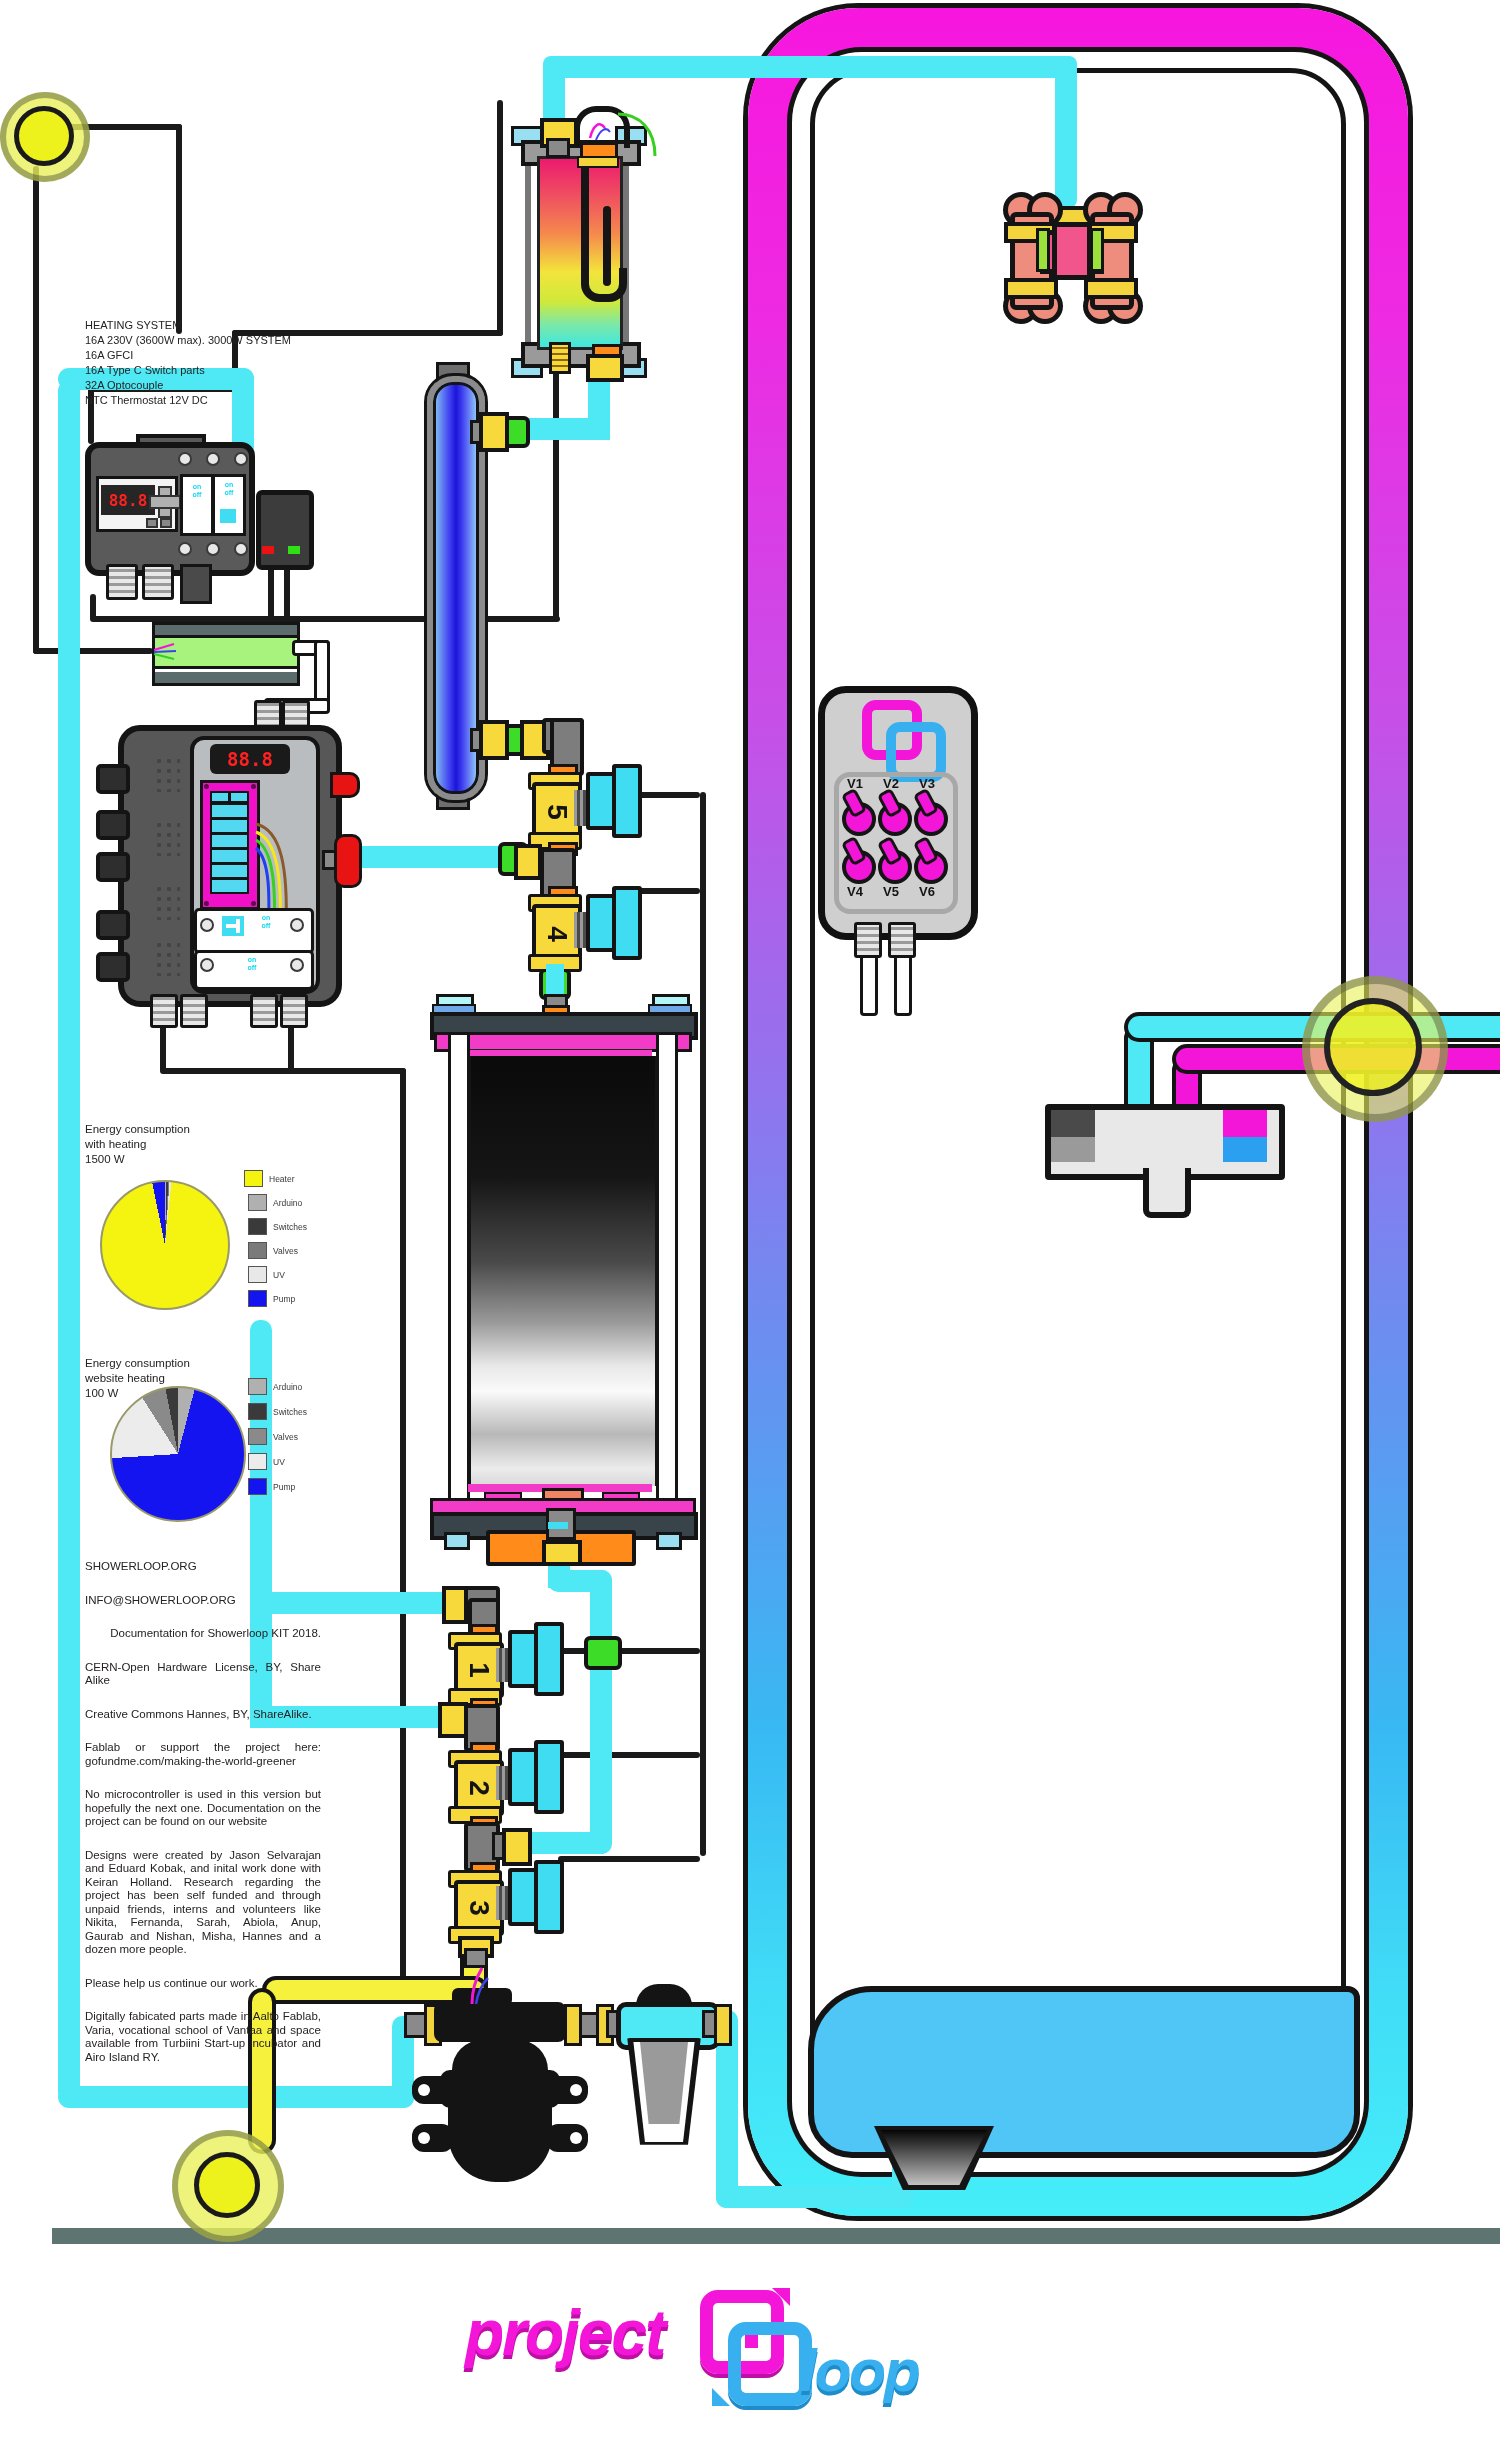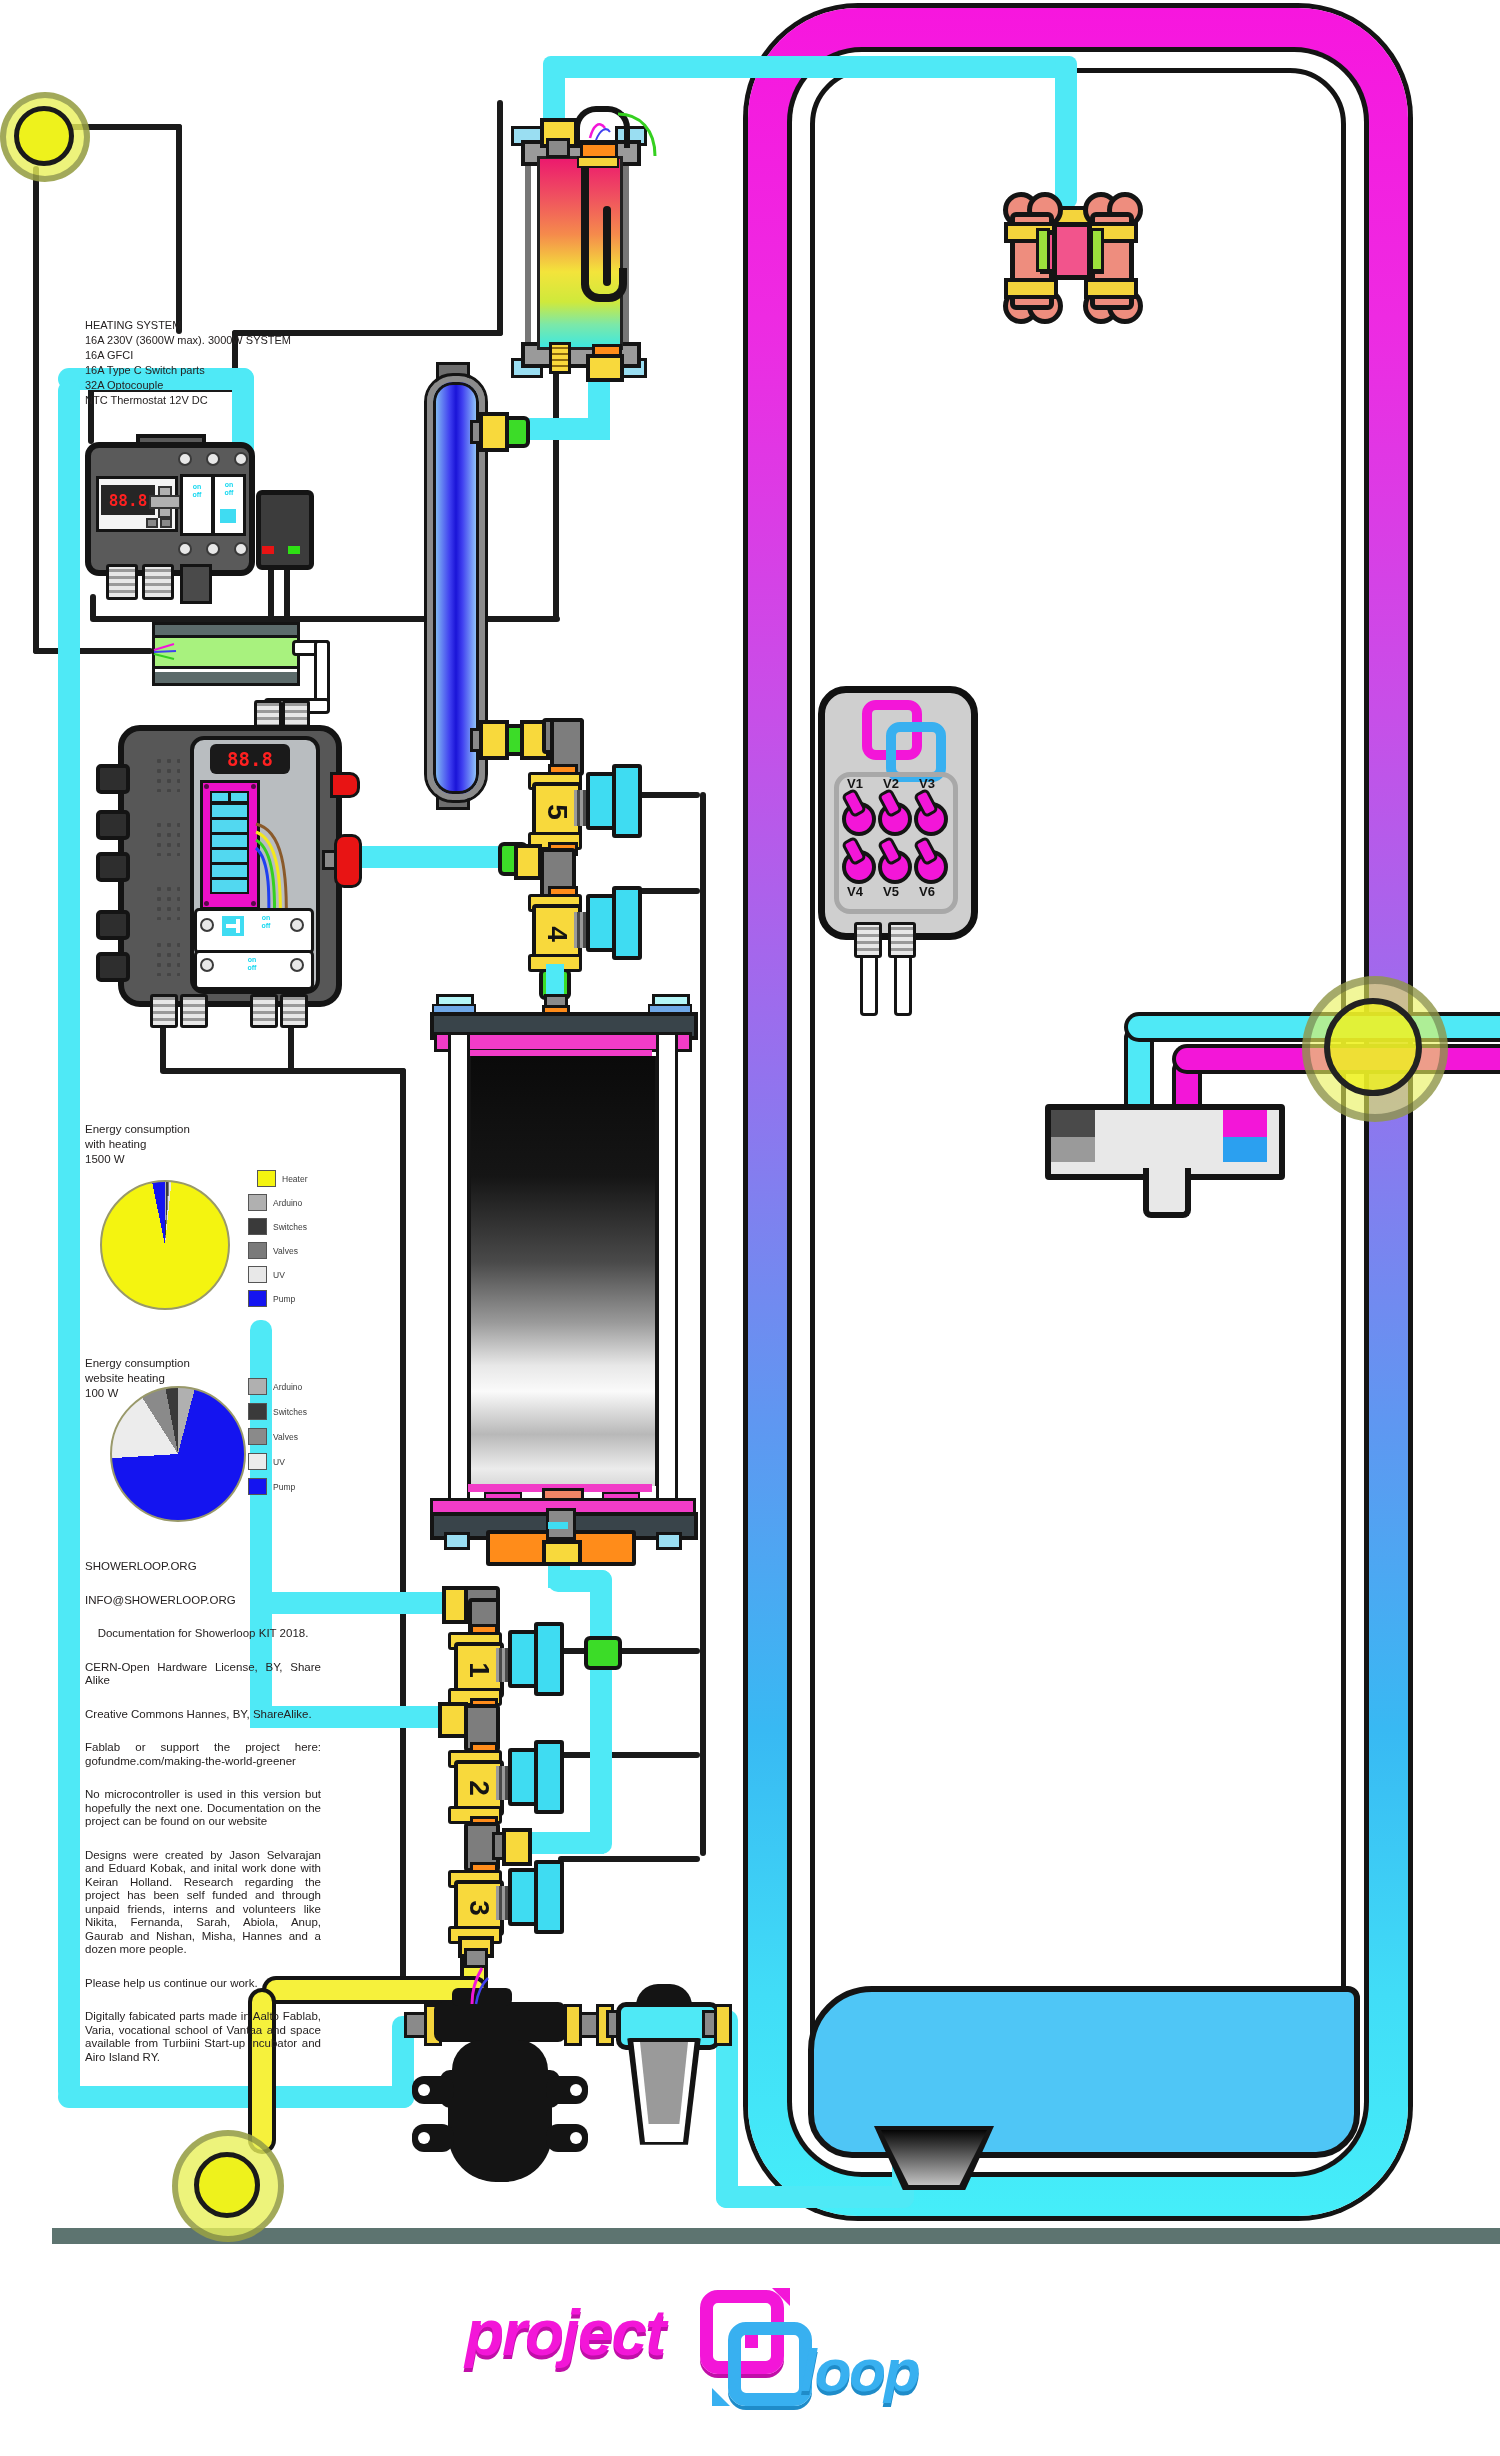--- a/index.html
+++ b/index.html
@@ -469,21 +469,21 @@
     <div>32A Optocouple</div>
     <div>NTC Thermostat 12V DC</div>
   </div>
 
   <div class="a" style="left:85px;top:1122px;font-size:11.5px;line-height:15px;">
     <div>Energy consumption</div>
     <div>with heating</div>
     <div>1500 W</div>
   </div>
   <div class="a" style="left: 100px; top: 1180px; width: 126px; height: 126px; border-radius: 50%; border: 2px solid rgb(153, 153, 106); background: conic-gradient(rgb(176, 176, 176) 0deg, rgb(176, 176, 176) 1.16129deg, rgb(58, 58, 58) 1.16129deg, rgb(58, 58, 58) 2.90323deg, rgb(122, 122, 122) 2.90323deg, rgb(122, 122, 122) 4.06452deg, rgb(232, 232, 232) 4.06452deg, rgb(232, 232, 232) 5.80645deg, rgb(244, 244, 16) 5.80645deg, rgb(244, 244, 16) 348.387deg, rgb(20, 20, 240) 348.387deg, rgb(20, 20, 240) 360deg);"></div>
-  <div class="leg-item" style="left:257px;top:1170px;">
+  <div class="leg-item" style="left:244px;top:1170px;">
     <div class="leg-sw" style="background: rgb(244, 244, 16);"></div>
     <span class="leg-lb">Heater</span>
     </div>
   <div class="leg-item" style="left:248px;top:1194px;">
     <div class="leg-sw" style="background: rgb(176, 176, 176);"></div>
     <span class="leg-lb">Arduino</span>
     </div>
   <div class="leg-item" style="left:248px;top:1218px;">
     <div class="leg-sw" style="background: rgb(58, 58, 58);"></div>
     <span class="leg-lb">Switches</span>
@@ -524,21 +524,21 @@
     <span class="leg-lb">UV</span>
     </div>
   <div class="leg-item" style="left:248px;top:1478px;">
     <div class="leg-sw" style="background: rgb(20, 20, 240);"></div>
     <span class="leg-lb">Pump</span>
     </div>
 
   <div class="a" style="left:85px;top:1560px;width:236px;font-size:11.5px;line-height:13.5px;">
     <p class="para" style="text-align:left;margin-bottom:20px;">SHOWERLOOP.ORG</p>
     <p class="para" style="text-align:left;margin-bottom:20px;">INFO@SHOWERLOOP.ORG</p>
-    <p class="para" style="text-align:center;margin-bottom:20px;">Documentation for Showerloop KIT 2018.</p>
+    <p class="para" style="text-align:right;margin-bottom:20px;">Documentation for Showerloop KIT 2018.</p>
     <p class="para" style="margin-bottom:20px;">CERN-Open Hardware License, BY, Share Alike</p>
     <p class="para" style="text-align:left;margin-bottom:20px;">Creative Commons Hannes, BY, ShareAlike.</p>
     <p class="para" style="margin-bottom:20px;">Fablab or support the project here: gofundme.com/making-the-world-greener</p>
     <p class="para" style="margin-bottom:20px;">No microcontroller is used in this version but hopefully the next one. Documentation on the project can be found on our website</p>
     <p class="para" style="margin-bottom:20px;">Designs were created by Jason Selvarajan and Eduard Kobak, and inital work done with Keiran Holland. Research regarding the project has been self funded and through unpaid friends, interns and volunteers like Nikita, Fernanda, Sarah, Abiola, Anup, Gaurab and Nishan, Misha, Hannes and a dozen more people.</p>
     <p class="para" style="text-align:left;margin-bottom:20px;">Please help us continue our work.</p>
     <p class="para">Digitally fabicated parts made in Aalto Fablab, Varia, vocational school of Vantaa and space available from Turbiini Start-up incubator and Airo Island RY.</p>
   </div>
 
   <span class="a logo-word" style="left:465px;top:2296px;font-size:64px;color:#f316d8;text-shadow:0 4px 0 #c00fa8;">project</span>

